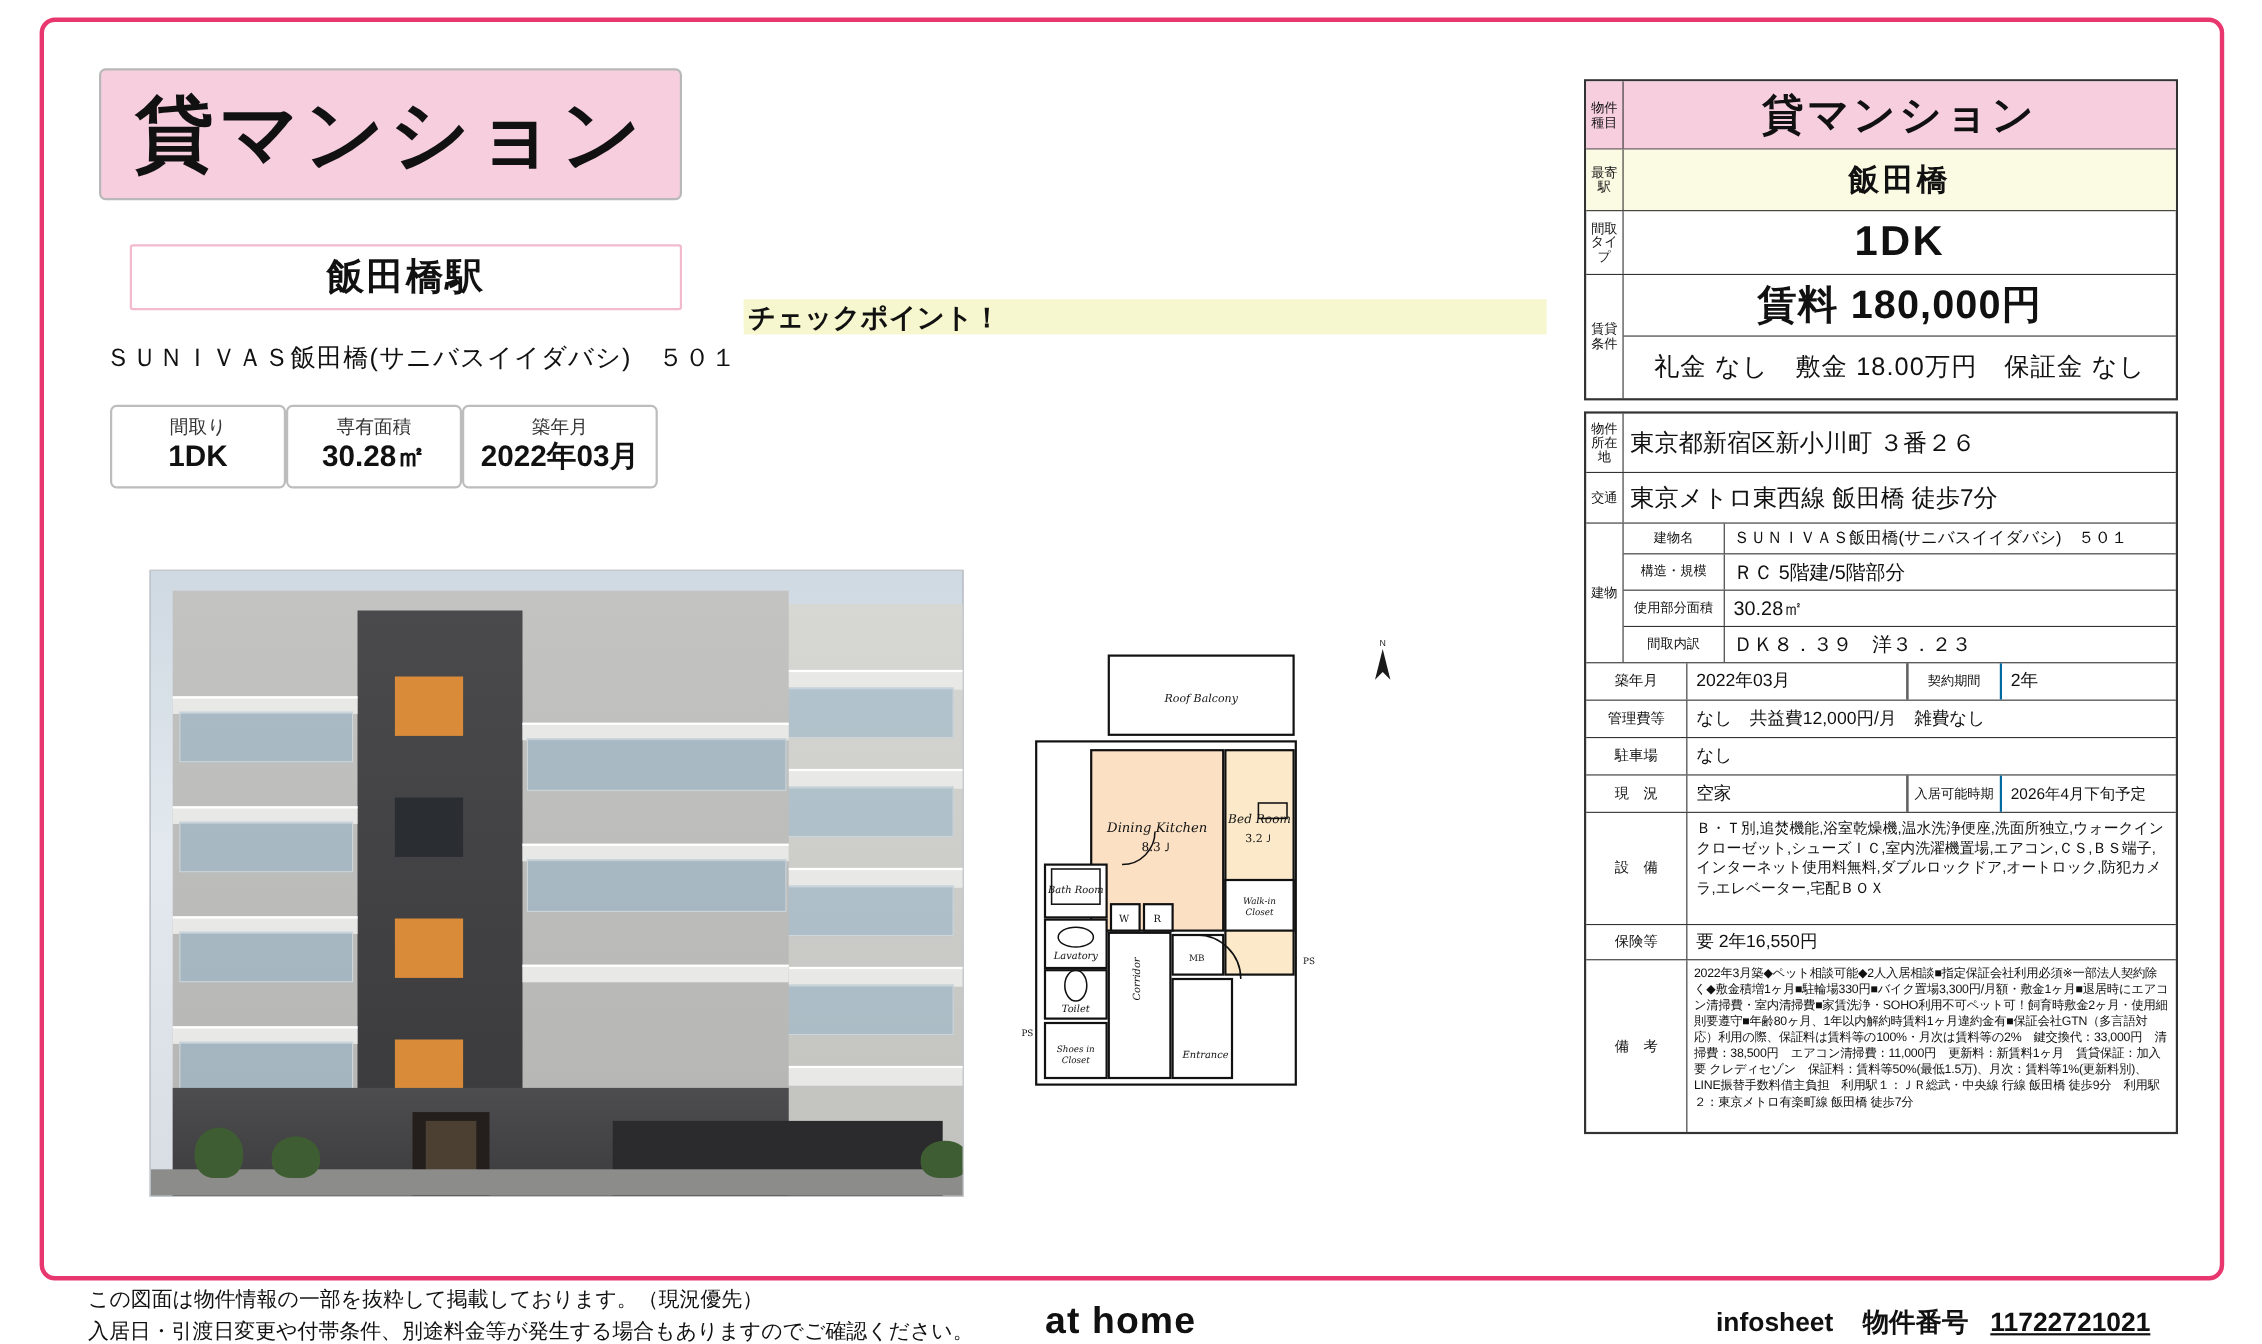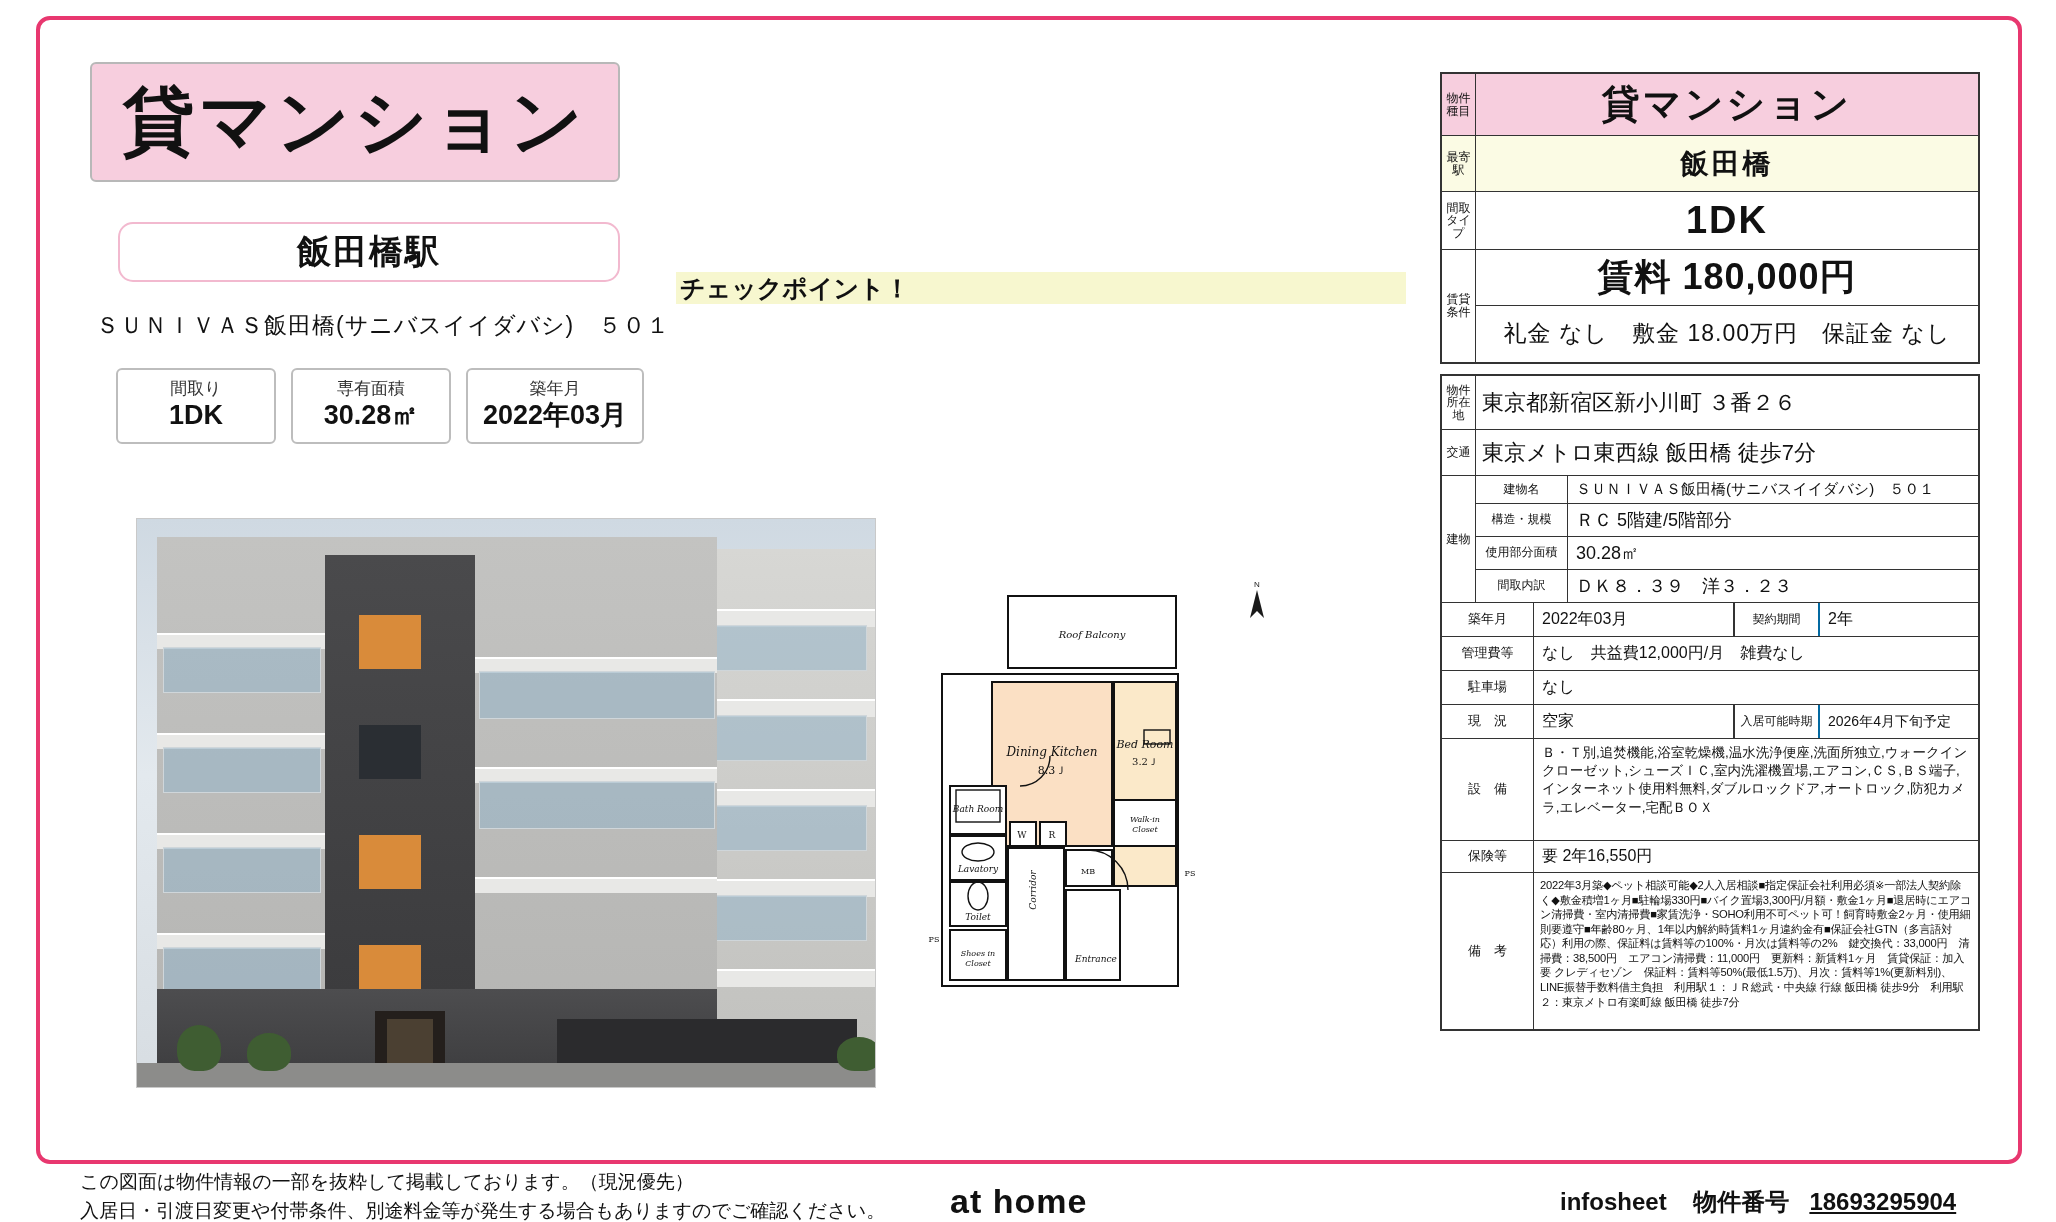--- a/index.html
+++ b/index.html
@@ -22,30 +22,30 @@
     background:#f7cede;border:2px solid #b8b8b8;border-radius:6px;
     display:flex;align-items:center;justify-content:center;
     box-sizing:border-box;
   }
   .title-box span{
     font-size:72px;font-weight:bold;letter-spacing:4px;
     font-family:"DejaVu Sans",sans-serif;
   }
   .station-box{
     position:absolute;left:118px;top:222px;width:502px;height:60px;
-    background:#ffffff;border:2px solid #f2b9cf;border-radius:15px;
+    background:#ffffff;border:2px solid #f2b9cf;border-radius:3px;
     display:flex;align-items:center;justify-content:center;box-sizing:border-box;
   }
   .station-box span{font-size:34px;font-weight:bold;letter-spacing:2px;}
   .bldg-name{
     position:absolute;left:96px;top:310px;width:640px;
     font-size:23px;letter-spacing:1px;white-space:nowrap;
   }
 
-  .spec-row{position:absolute;left:116px;top:368px;display:flex;gap:15px;}
+  .spec-row{position:absolute;left:100px;top:368px;display:flex;gap:0;}
   .spec-cell{
     width:160px;height:76px;border:2px solid #bdbdbd;border-radius:6px;
     background:#fff;display:flex;flex-direction:column;
     align-items:center;justify-content:center;box-sizing:border-box;
   }
   .spec-cell .lab{font-size:17px;color:#333;line-height:1.1;}
   .spec-cell .val{font-size:27px;font-weight:bold;line-height:1.2;}
   .spec-cell.wide{width:178px;}
 
   
@@ -419,15 +419,15 @@
     <div>入居日・引渡日変更や付帯条件、別途料金等が発生する場合もありますのでご確認ください。</div>
   </div>
   <div class="athome">
     <span>at home</span>
   </div>
   <div class="infosheet">
     <span>infosheet</span>
     &nbsp;&nbsp;
     <span>物件番号</span>
     &nbsp;
-    <span class="num">18693295904</span>
+    <span class="num">11722721021</span>
   </div>
 </div>
 
 </body></html>

